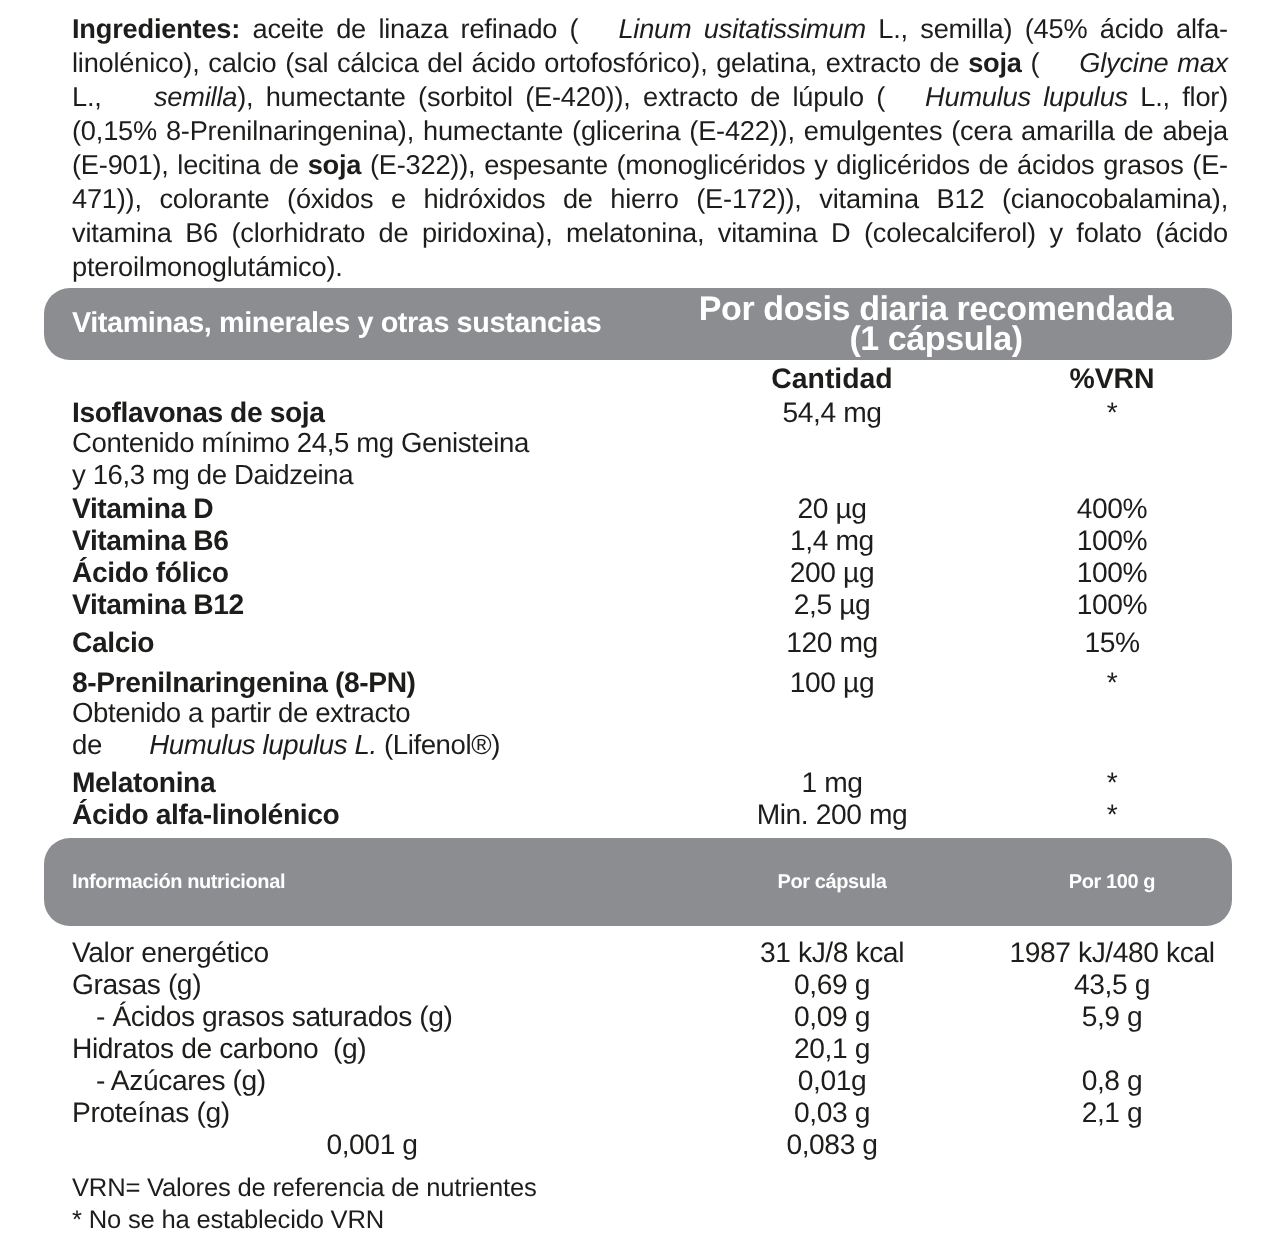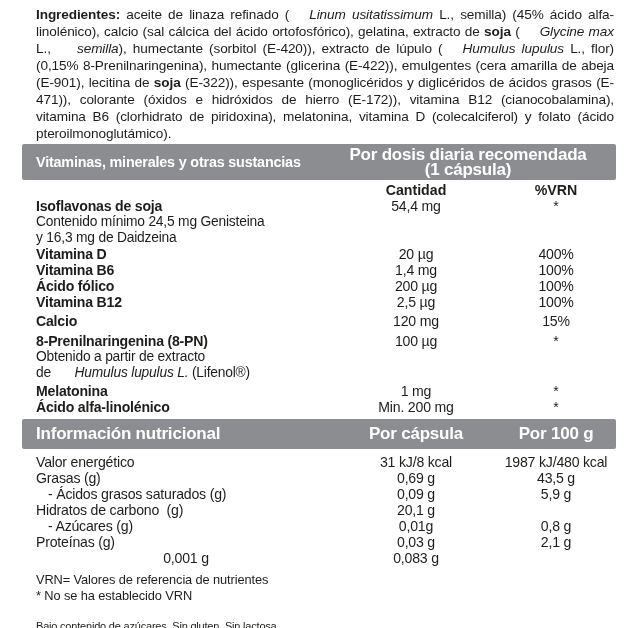--- a/index.html
+++ b/index.html
@@ -17,41 +17,41 @@
     margin:6px 20px 0 36px;
     font-size:13.6px; line-height:17px;
     text-align:justify; letter-spacing:-0.1px;
   }
   .b { font-weight:700; }
   .i { font-style:italic;padding-left:20px; }
 
   
   .bar {
     background:#8b8d90; color:#fff; font-weight:700;
-    border-radius:2px; margin:0 18px 0 22px;
+    border-radius:13px; margin:0 18px 0 22px;
   }
   .bar1 { margin-top:2px; height:36px; display:flex; align-items:center; }
   .bar1 .bar-title { flex:1; padding-left:14px; font-size:14.4px; letter-spacing:-0.2px; }
   .bar1 .bar-dose { width:292px; text-align:center; font-size:17px; line-height:15px; letter-spacing:-0.2px; padding-right:4px; }
 
   
   .grid { display:grid; grid-template-columns:1fr 160px 120px; padding:0 18px 0 36px; align-items:baseline; }
   .c2, .c3 { text-align:center; white-space:nowrap; }
 
   .colheads { margin-top:2px; line-height:16px; font-size:14.2px; font-weight:700; }
 
   .vrow  { line-height:16px; font-size:14.1px; letter-spacing:-0.2px; }
   .vrow .vlabel { font-weight:700; }
   .vsub  { line-height:16px; font-size:13.8px; letter-spacing:-0.2px; }
 
   .bar2 {
-    margin-top:4px; height:30px;
+    margin-top:4px; height:44px;
     display:grid; grid-template-columns:1fr 160px 120px;
     align-items:center; padding:0 0 0 14px;
-    font-size:17px; letter-spacing:-0.2px;
+    font-size:10px; letter-spacing:-0.2px;
   }
 
   .nut-rows { margin-top:5px; }
   .nrow { line-height:16px; font-size:14.1px; letter-spacing:-0.2px; }
   .nrow .nlabel { white-space:pre-wrap; }
   .nrow .indent { padding-left:12px; }
 
   .footnotes { margin:6px 20px 16px 36px; font-size:12.8px; line-height:16px; letter-spacing:-0.1px; }
   .claims { margin:3px 20px 0 36px; font-size:11px; font-weight:400; letter-spacing:-0.2px; }
 </style>

